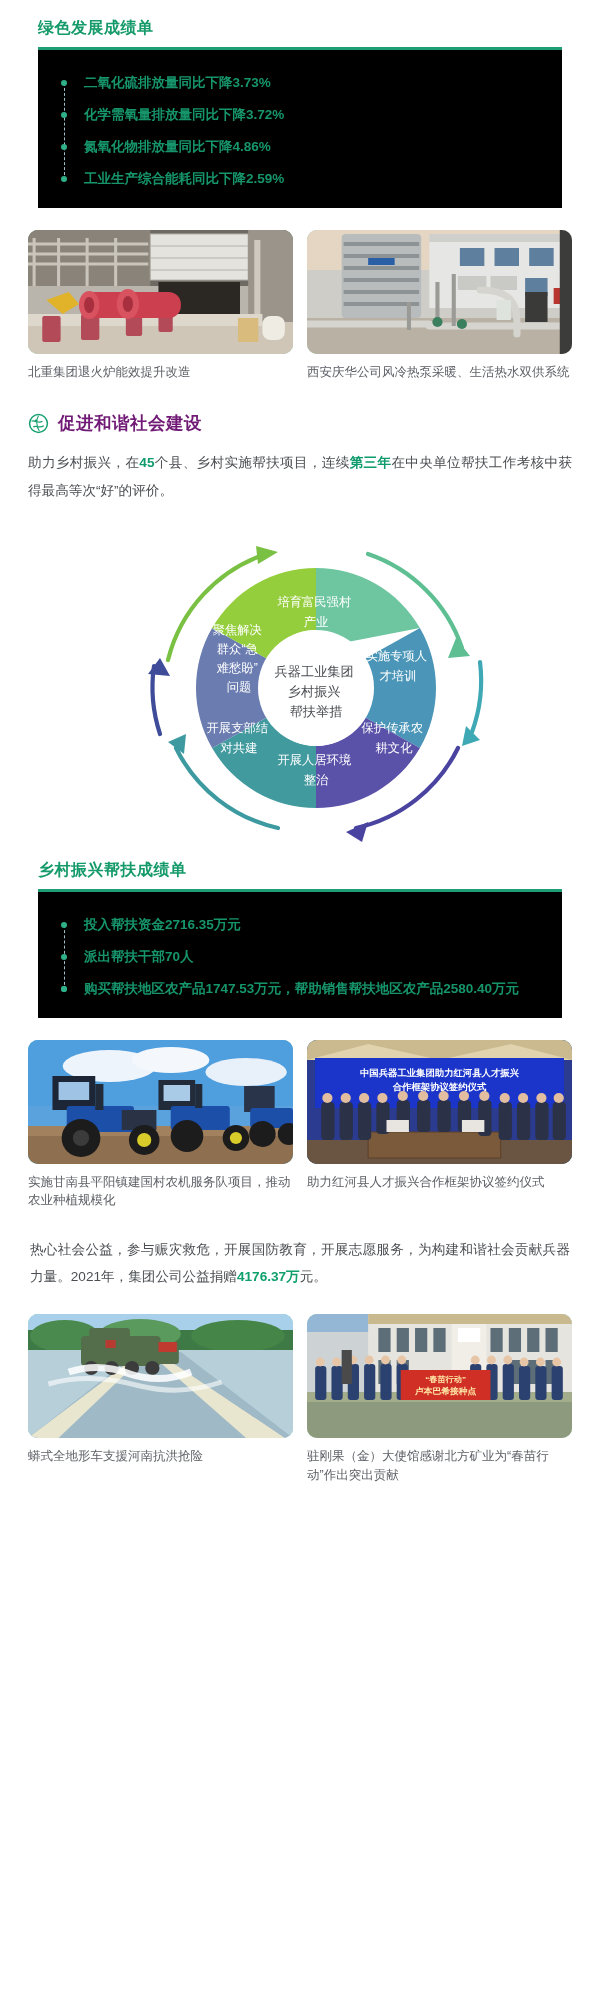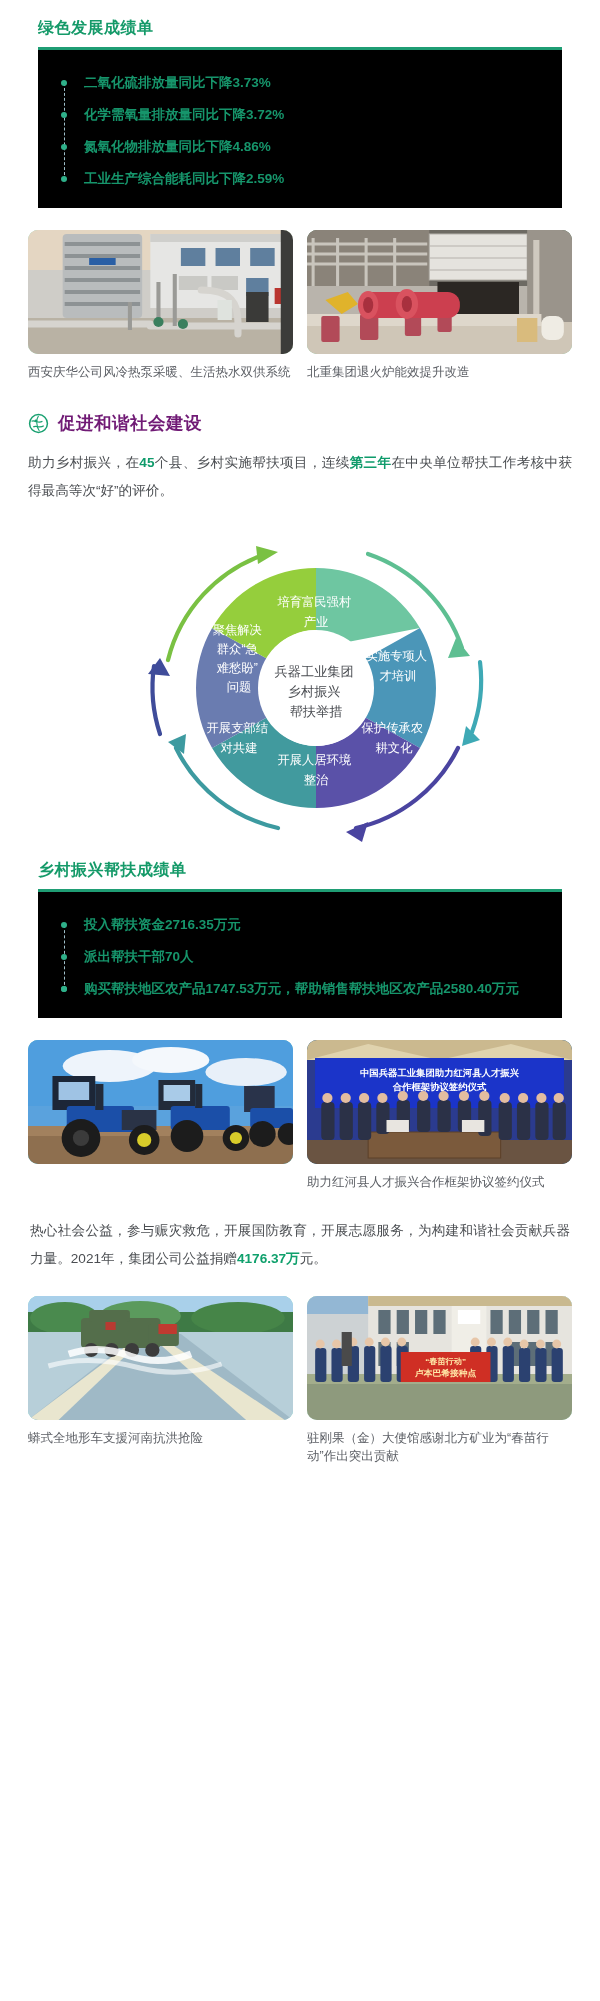--- a/index.html
+++ b/index.html
@@ -155,68 +155,20 @@
         </li>
         <li class="bullet-item">
           <span class="dot"></span>
           <span>工业生产综合能耗同比下降2.59%</span>
         </li>
       </ul>
     </div>
   </div>
 
   <div class="photo-row">
-    <div class="photo-cell">
-      <div class="photo">
-        <svg viewBox="0 0 260 124" preserveAspectRatio="none">
-          <rect width="260" height="124" fill="#cfcdc8"></rect>
-          <rect x="0" y="0" width="260" height="40" fill="#e4d6c2"></rect>
-          <rect x="120" y="4" width="140" height="74" fill="#e6e6e4"></rect>
-          <rect x="120" y="4" width="140" height="8" fill="#cfcfcc"></rect>
-          <g fill="#5f7f9e">
-            <rect x="150" y="18" width="24" height="18"></rect>
-            <rect x="184" y="18" width="24" height="18"></rect>
-            <rect x="218" y="18" width="24" height="18"></rect>
-            <rect x="214" y="48" width="22" height="18"></rect>
-          </g>
-          <g fill="#c9c9c5">
-              <rect x="148" y="46" width="28" height="14"></rect>
-              <rect x="180" y="46" width="26" height="14"></rect>
-            </g>
-          <rect x="34" y="4" width="78" height="84" rx="4" fill="#b9bcbd"></rect>
-          <g stroke="#8d9294" stroke-width="4" fill="none">
-            <path d="M36 14 H110"></path>
-              <path d="M36 26 H110"></path>
-              <path d="M36 38 H110"></path>
-            <path d="M36 50 H110"></path>
-              <path d="M36 62 H110"></path>
-              <path d="M36 74 H110"></path>
-          </g>
-          <rect x="60" y="28" width="26" height="7" fill="#2a5fa5"></rect>
-          <rect x="0" y="88" width="260" height="36" fill="#b9b2a4"></rect>
-          <g stroke="#d6d4cf" stroke-width="7" fill="none" stroke-linecap="round">
-            <path d="M0 94 H120"></path>
-            <path d="M170 60 C200 60 206 74 206 92 L206 104"></path>
-            <path d="M120 96 H260"></path>
-          </g>
-          <g stroke="#9a9a96" stroke-width="4" fill="none">
-            <path d="M128 52 V96"></path>
-              <path d="M144 44 V96"></path>
-              <path d="M100 72 V100"></path>
-          </g>
-          <rect x="214" y="62" width="22" height="30" fill="#3a3a38"></rect>
-          <rect x="186" y="70" width="14" height="20" fill="#dfe3de"></rect>
-          <circle cx="128" cy="92" r="5" fill="#3a7f5e"></circle>
-          <circle cx="152" cy="94" r="5" fill="#3a7f5e"></circle>
-          <rect x="242" y="58" width="7" height="16" fill="#b9352f"></rect>
-          <rect x="248" y="0" width="12" height="124" fill="#3c3c3a"></rect>
-        </svg>
-      </div>
-      <div class="photo-caption">西安庆华公司风冷热泵采暖、生活热水双供系统</div>
-    </div>
     <div class="photo-cell">
       <div class="photo">
         <svg viewBox="0 0 260 124" preserveAspectRatio="none">
           <rect width="260" height="124" fill="#b9b4ac"></rect>
           <rect x="0" y="0" width="260" height="56" fill="#6d6a63"></rect>
           <rect x="0" y="0" width="120" height="56" fill="#8a8379"></rect>
           <g stroke="#c9c5bd" stroke-width="3" fill="none">
             <path d="M0 14 H118"></path>
               <path d="M0 24 H118"></path>
               <path d="M0 34 H118"></path>
@@ -248,20 +200,68 @@
             <ellipse cx="98" cy="74" rx="11" ry="15" fill="#d9525f"></ellipse>
             <ellipse cx="60" cy="75" rx="5" ry="8" fill="#a8303e"></ellipse>
             <ellipse cx="98" cy="74" rx="5" ry="8" fill="#a8303e"></ellipse>
           </g>
           <path d="M18 70 L40 62 L50 74 L34 84 Z" fill="#e0b32b"></path>
           <rect x="206" y="88" width="20" height="24" fill="#d9bb7d"></rect>
           <rect x="230" y="86" width="22" height="24" rx="8" fill="#efece4"></rect>
         </svg>
       </div>
       <div class="photo-caption">北重集团退火炉能效提升改造</div>
+    </div>
+    <div class="photo-cell">
+      <div class="photo">
+        <svg viewBox="0 0 260 124" preserveAspectRatio="none">
+          <rect width="260" height="124" fill="#cfcdc8"></rect>
+          <rect x="0" y="0" width="260" height="40" fill="#e4d6c2"></rect>
+          <rect x="120" y="4" width="140" height="74" fill="#e6e6e4"></rect>
+          <rect x="120" y="4" width="140" height="8" fill="#cfcfcc"></rect>
+          <g fill="#5f7f9e">
+            <rect x="150" y="18" width="24" height="18"></rect>
+            <rect x="184" y="18" width="24" height="18"></rect>
+            <rect x="218" y="18" width="24" height="18"></rect>
+            <rect x="214" y="48" width="22" height="18"></rect>
+          </g>
+          <g fill="#c9c9c5">
+              <rect x="148" y="46" width="28" height="14"></rect>
+              <rect x="180" y="46" width="26" height="14"></rect>
+            </g>
+          <rect x="34" y="4" width="78" height="84" rx="4" fill="#b9bcbd"></rect>
+          <g stroke="#8d9294" stroke-width="4" fill="none">
+            <path d="M36 14 H110"></path>
+              <path d="M36 26 H110"></path>
+              <path d="M36 38 H110"></path>
+            <path d="M36 50 H110"></path>
+              <path d="M36 62 H110"></path>
+              <path d="M36 74 H110"></path>
+          </g>
+          <rect x="60" y="28" width="26" height="7" fill="#2a5fa5"></rect>
+          <rect x="0" y="88" width="260" height="36" fill="#b9b2a4"></rect>
+          <g stroke="#d6d4cf" stroke-width="7" fill="none" stroke-linecap="round">
+            <path d="M0 94 H120"></path>
+            <path d="M170 60 C200 60 206 74 206 92 L206 104"></path>
+            <path d="M120 96 H260"></path>
+          </g>
+          <g stroke="#9a9a96" stroke-width="4" fill="none">
+            <path d="M128 52 V96"></path>
+              <path d="M144 44 V96"></path>
+              <path d="M100 72 V100"></path>
+          </g>
+          <rect x="214" y="62" width="22" height="30" fill="#3a3a38"></rect>
+          <rect x="186" y="70" width="14" height="20" fill="#dfe3de"></rect>
+          <circle cx="128" cy="92" r="5" fill="#3a7f5e"></circle>
+          <circle cx="152" cy="94" r="5" fill="#3a7f5e"></circle>
+          <rect x="242" y="58" width="7" height="16" fill="#b9352f"></rect>
+          <rect x="248" y="0" width="12" height="124" fill="#3c3c3a"></rect>
+        </svg>
+      </div>
+      <div class="photo-caption">西安庆华公司风冷热泵采暖、生活热水双供系统</div>
     </div>
   </div>
 
   <div class="section-head">
     <span class="emblem">
       <svg viewBox="0 0 24 24">
         <circle cx="12" cy="12" r="10.2" fill="none" stroke="#18a070" stroke-width="1.7"></circle>
         <path d="M4 9.5 C8 7 11 13 16.5 9.5" fill="none" stroke="#18a070" stroke-width="1.4"></path>
         <path d="M6 16 C9 13.5 13 18 18 14.5" fill="none" stroke="#18a070" stroke-width="1.4"></path>
         <circle cx="9" cy="9" r="1.5" fill="#18a070"></circle>
@@ -401,20 +401,21 @@
           <circle cx="156" cy="96" r="16" fill="#1c1c1c"></circle>
           <circle cx="204" cy="98" r="13" fill="#1c1c1c"></circle>
           <circle cx="204" cy="98" r="6" fill="#d8cc2a"></circle>
 
           <rect x="212" y="46" width="30" height="26" fill="#29334a"></rect>
           <rect x="218" y="68" width="42" height="20" rx="3" fill="#1b4fa8"></rect>
           <circle cx="230" cy="94" r="13" fill="#1c1c1c"></circle>
           <circle cx="256" cy="94" r="11" fill="#1c1c1c"></circle>
         </svg>
       </div>
+      <div class="photo-caption">实施甘南县平阳镇建国村农机服务队项目，推动农业种植规模化</div>
     </div>
     <div class="photo-cell">
       <div class="photo">
         <svg viewBox="0 0 260 124" preserveAspectRatio="none">
           <rect width="260" height="124" fill="#2b3b8f"></rect>
           <rect x="0" y="0" width="260" height="20" fill="#cbb98f"></rect>
           <path d="M0 20 L60 4 L130 20 L200 4 L260 20 Z" fill="#e0d3ae"></path>
           <rect x="8" y="18" width="244" height="50" fill="#1a2fc0"></rect>
           <rect x="8" y="18" width="244" height="50" fill="#1b34c9"></rect>
           <text x="130" y="36" text-anchor="middle" font-size="9.2" fill="#ffffff" font-family="'Liberation Sans', sans-serif" font-weight="bold">中国兵器工业集团助力红河县人才振兴</text>

